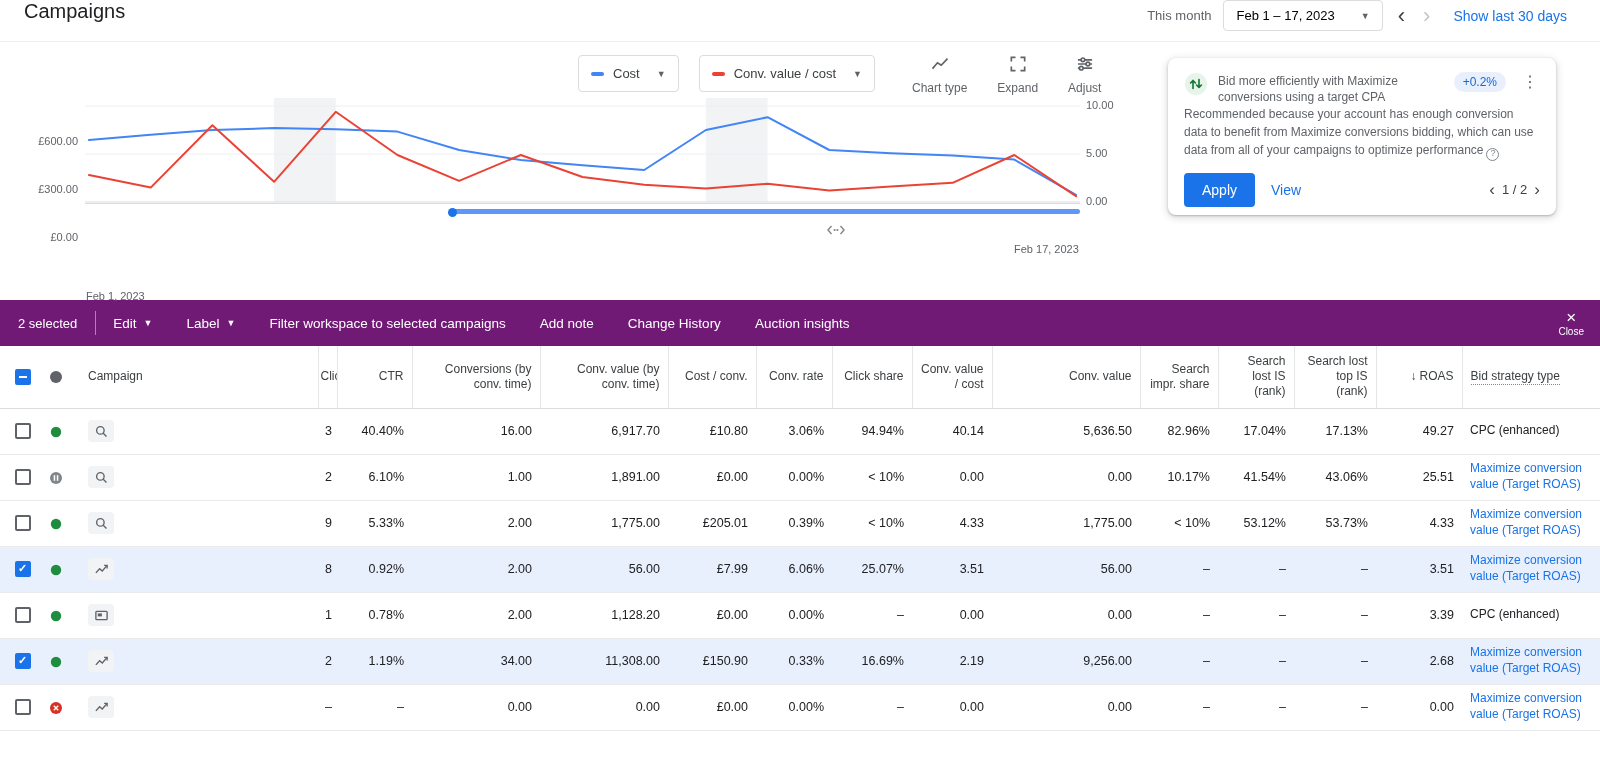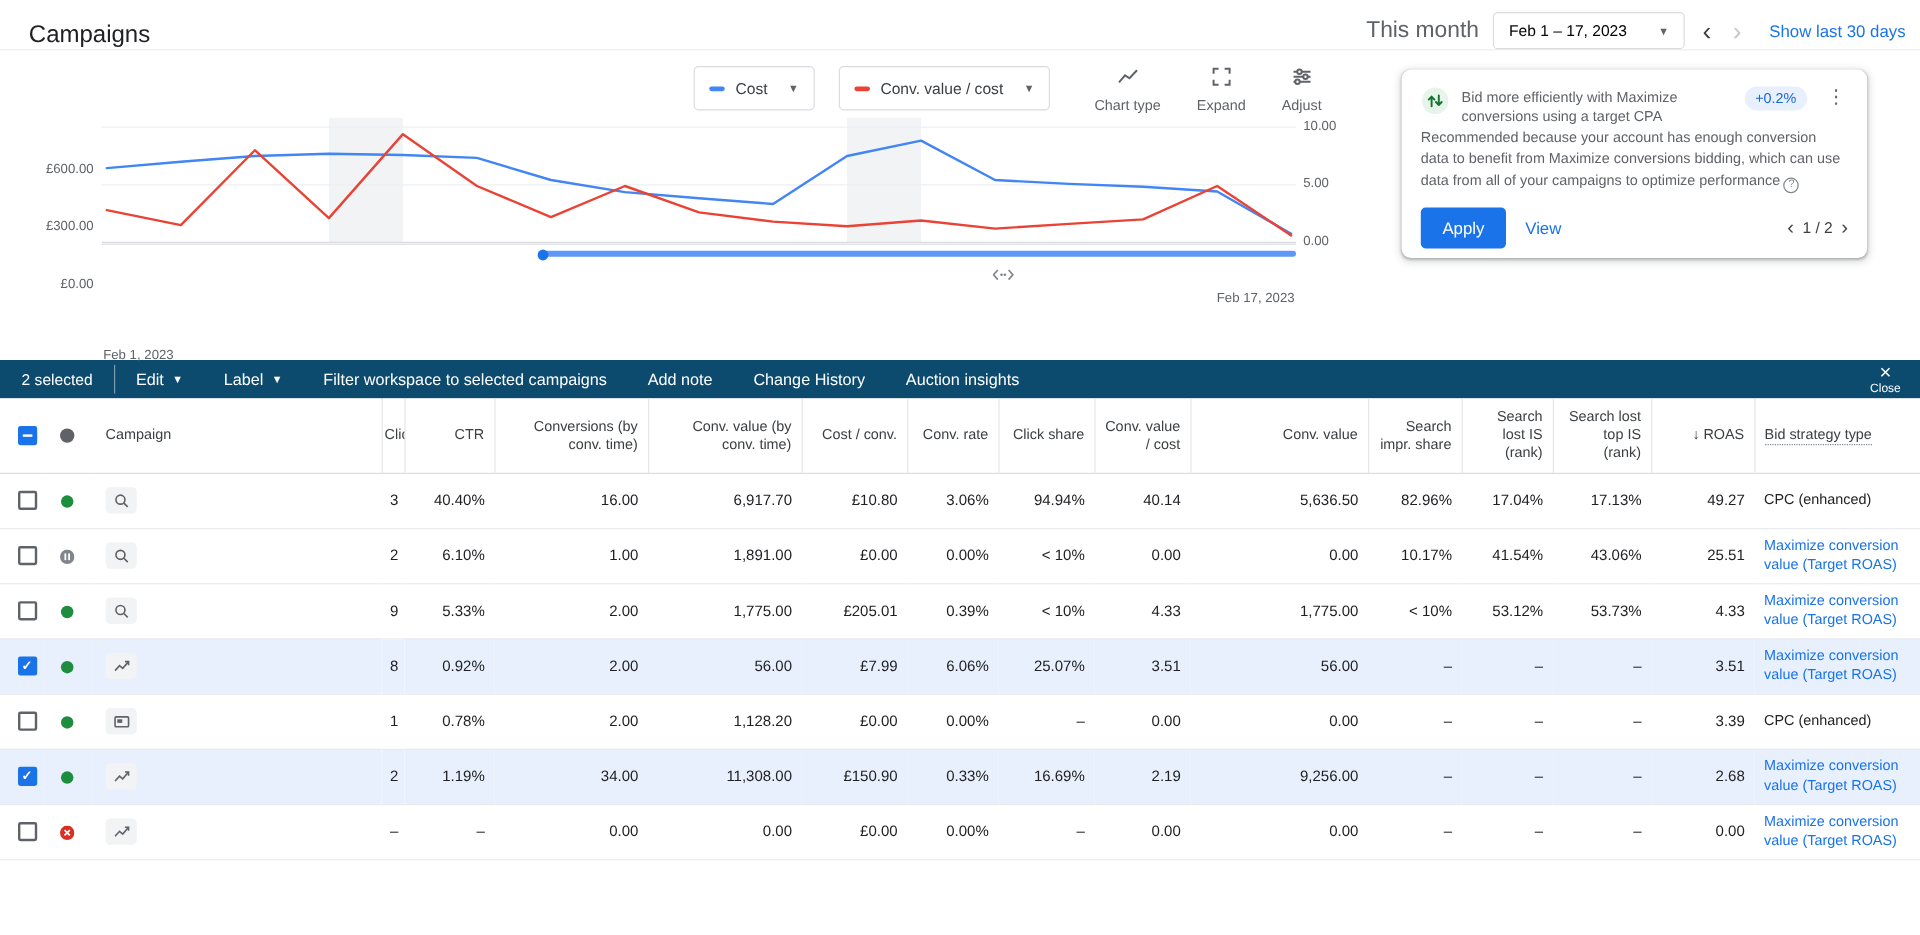--- a/index.html
+++ b/index.html
@@ -2,25 +2,25 @@
 <html><head>
 <meta charset="utf-8">
 <style>
   * { box-sizing: border-box; }
   html,body { margin:0; padding:0; }
   body {
     width:1600px; height:779px; overflow:hidden; background:#fff;
     font-family:"Liberation Sans", sans-serif; color:#202124;
   }
   
-  .topbar { height:42px; display:flex; align-items:flex-end; justify-content:space-between;
-            padding:0 12px 0 24px; border-bottom:1px solid #eceff1; }
+  .topbar { height:42px; display:flex; align-items:flex-start; justify-content:space-between;
+            padding:0 33px 0 24px; border-bottom:1px solid #eceff1; }
   .topbar h1 { font-size:20px; font-weight:400; margin:0; color:#202124; }
   .topbar-right { display:flex; align-items:center; gap:12px; }
-  .period { color:#5f6368; font-size:19px; }
+  .period { color:#5f6368; font-size:13px; }
   .date-picker { display:flex; align-items:center; gap:26px; border:1px solid #dadce0;
                  border-radius:4px; padding:7px 12px; font-size:13px; background:#fff; cursor:pointer; }
   .dp-caret { color:#5f6368; font-size:9px; }
   .nav-chevron { font-size:22px; line-height:1; color:#3c4043; cursor:pointer; padding:0 3px; }
   .nav-chevron.disabled { color:#c4c7c5; }
   .show-link { color:#1a73e8; font-size:14px; font-weight:500; text-decoration:none; cursor:pointer; margin-left:8px; }
 
   
   .chart-section { position:relative; height:258px; }
   #metric-selectors { position:absolute; left:578px; top:13px; display:flex; gap:20px; }
@@ -61,21 +61,21 @@
                vertical-align:-2px; margin-left:3px; cursor:pointer; }
   .rec-footer { display:flex; align-items:center; margin-top:12px; }
   .apply-btn { background:#1a73e8; color:#fff; border:none; border-radius:4px; font-size:14px; font-weight:500;
                padding:9px 18px; cursor:pointer; font-family:inherit; }
   .view-btn { background:none; color:#1a73e8; border:none; font-size:14px; font-weight:500;
               padding:9px 16px; cursor:pointer; font-family:inherit; }
   .rec-pager { margin-left:auto; display:flex; align-items:center; gap:7px; color:#3c4043; font-size:13px; }
   .pager-chevron { font-size:17px; line-height:1; color:#444746; cursor:pointer; }
 
   
-  .action-bar { height:32px; background:#0c4a6e; display:flex; align-items:center; color:#fff; }
+  .action-bar { height:46px; background:#701a75; display:flex; align-items:center; color:#fff; }
   .ab-selected { font-size:13px; padding:0 18px; white-space:nowrap; }
   .ab-divider { width:1px; height:24px; background:rgba(255,255,255,.45); }
   .ab-btn { display:flex; align-items:center; gap:7px; font-size:13.5px; font-weight:500;
             padding:0 17px; height:100%; cursor:pointer; white-space:nowrap; }
   .ab-caret { font-size:9px; }
   .ab-close { margin-left:auto; display:flex; flex-direction:column; align-items:center; gap:0;
               font-size:10px; padding:4px 16px; cursor:pointer; }
   .ab-close .x { font-size:17px; line-height:16px; }
 
   

